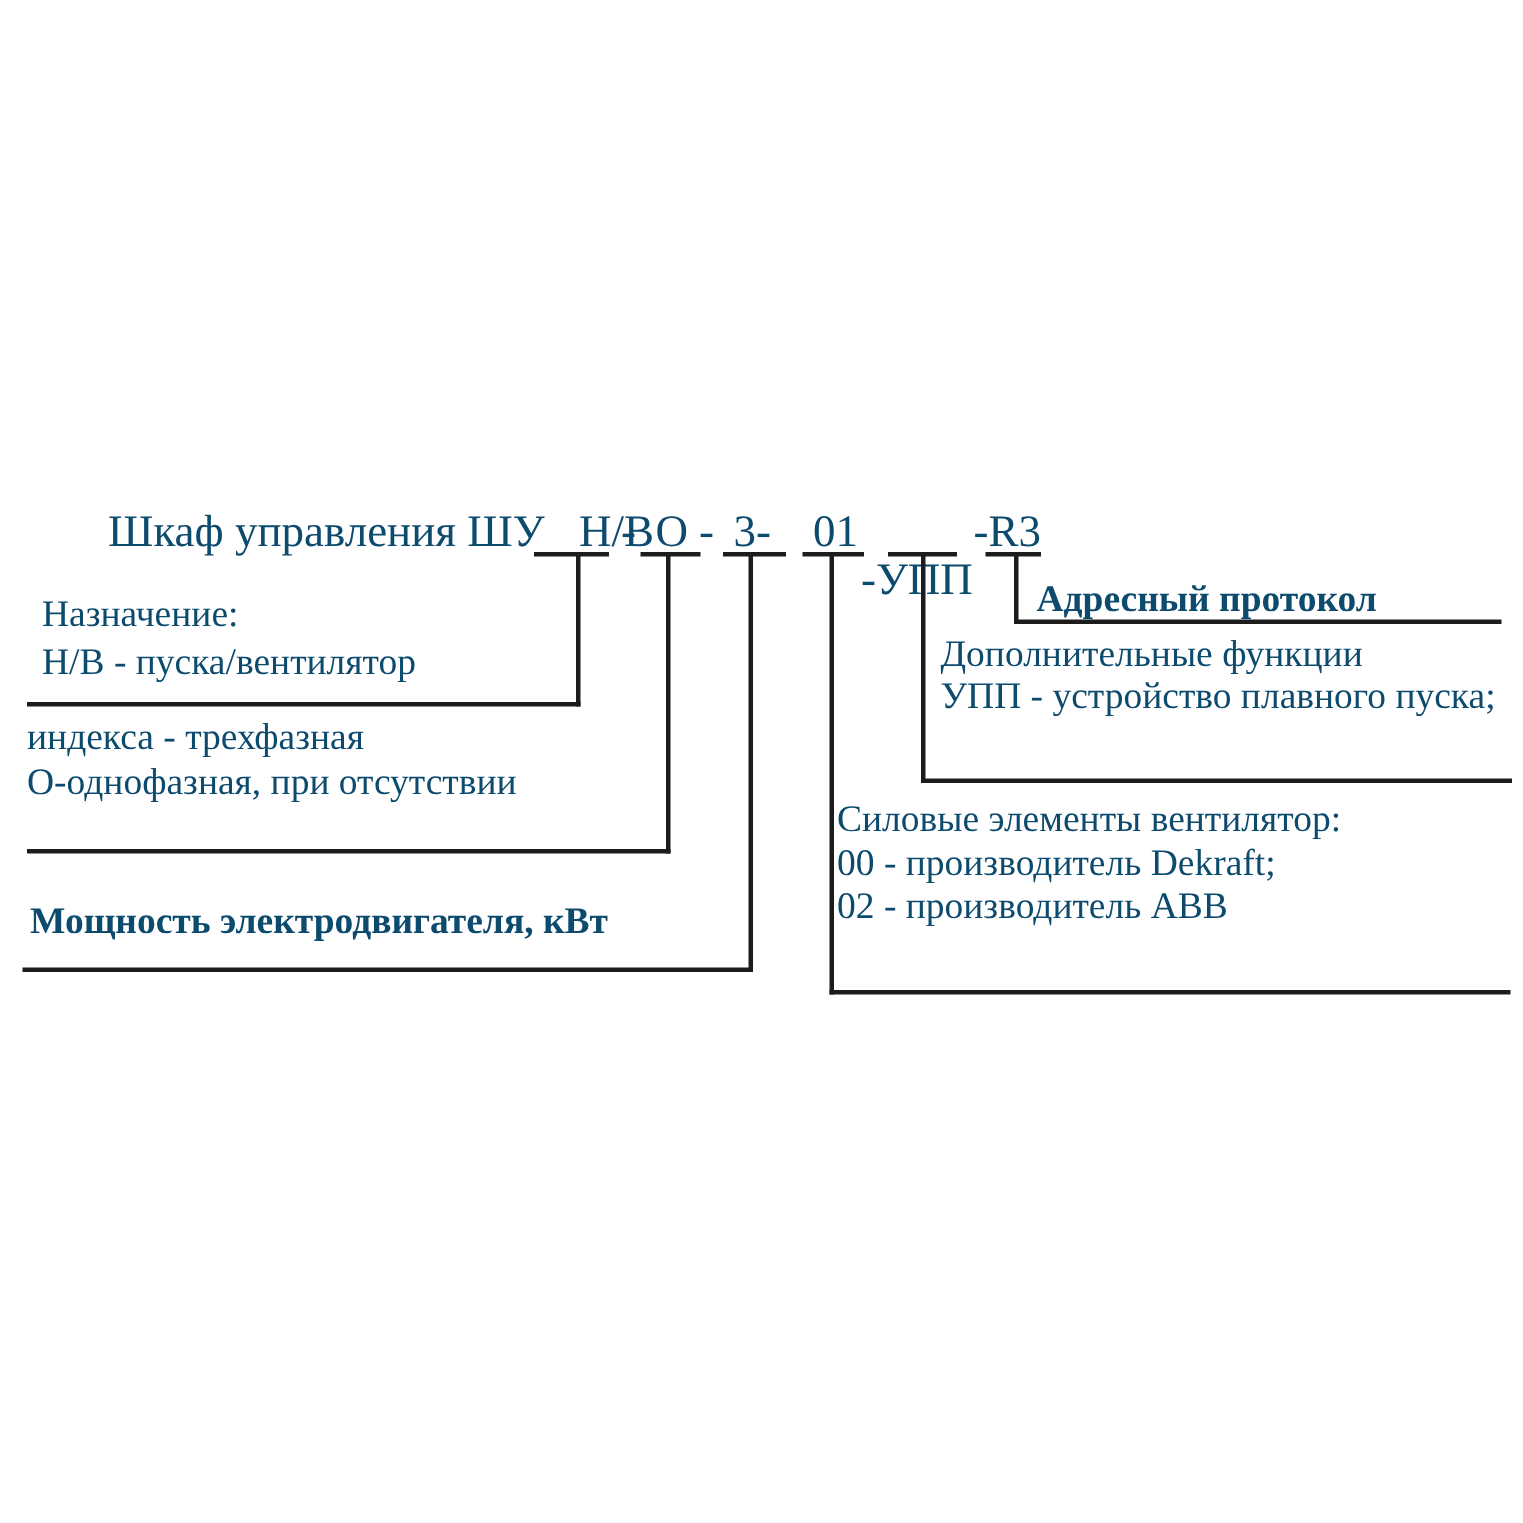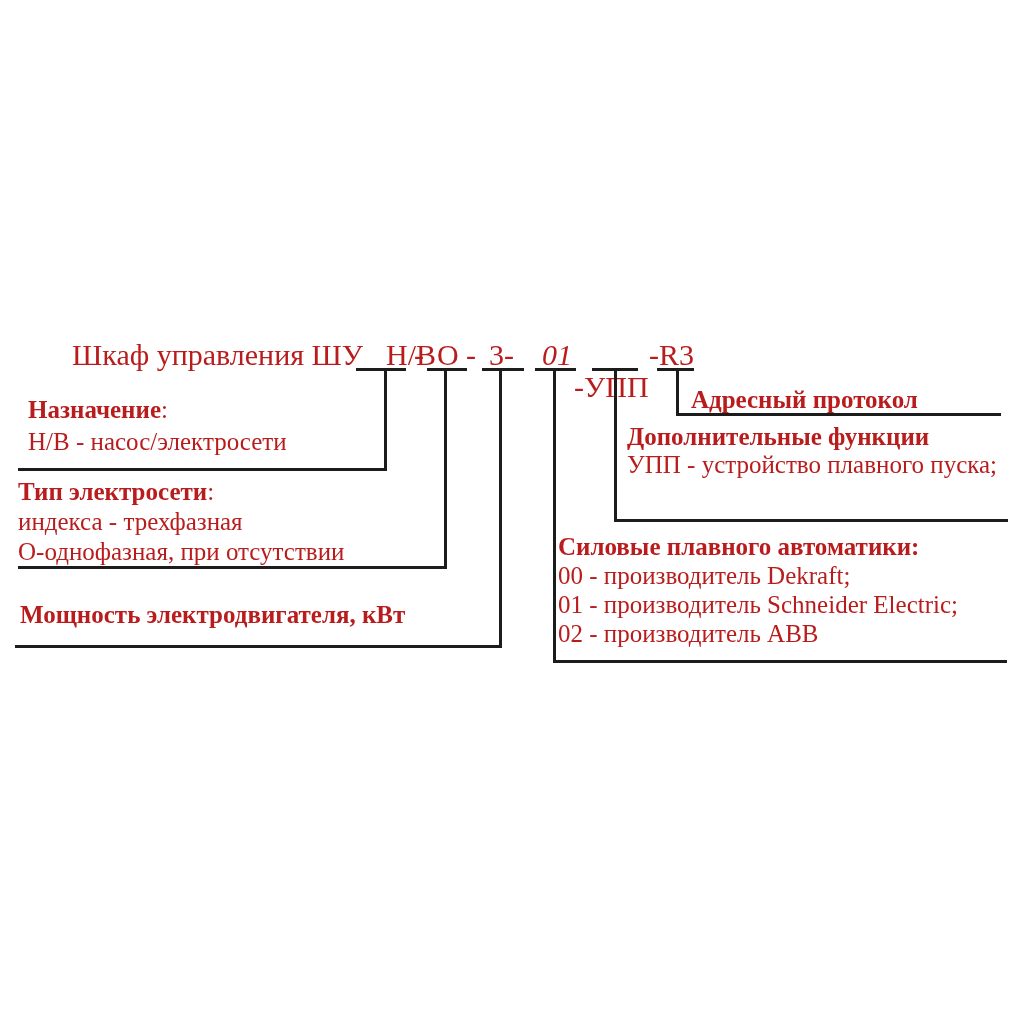--- a/index.html
+++ b/index.html
@@ -7,37 +7,37 @@
     padding: 0;
     background: #ffffff;
   }
   .page {
     position: relative;
     width: 1015px;
     height: 1015px;
     background: #ffffff;
     overflow: hidden;
     font-family: "Liberation Serif", "DejaVu Serif", serif;
-    color: #b91c1c;
+    color: #0c4a6e;
   }
   
   .t {
     position: absolute;
     top: 339px;
     font-size: 30px;
     line-height: 32px;
     white-space: pre;
   }
   .t-prefix { left: 0; width: 363px; text-align: right; }
   .c0 { left: 363px; margin-left: 23px; }
   .d0 { left: 414px; }
   .c1 { left: 437px; }
   .d1 { left: 466px; }
   .c2 { left: 489px; }
-  .c3 { left: 542px; font-style: italic; }
+  .c3 { left: 542px; }
   .c4 { left: 574px; margin-top: 32px; }
   .c5 { left: 649px; }
 
   
   .ul, .hl {
     position: absolute;
     height: 3px;
     background: #1c1c1c;
   }
   .vl {
@@ -67,21 +67,21 @@
   .h3 { top: 660px; left: 553px; width: 454px; }
   .h4 { top: 519px; left: 614px; width: 394px; }
   .h5 { top: 413px; left: 676px; width: 325px; }
 
   
   .block {
     position: absolute;
     font-size: 25px;
     white-space: nowrap;
   }
-  .block b { font-weight: bold; text-align: right; }
+  .block b { font-weight: normal; text-align: right; }
   .b-nazn  { left: 28px;  top: 394px; line-height: 32px; }
   .b-tip   { left: 18px;  top: 477px; line-height: 30px; }
   .b-mosh  { left: 20px;  top: 600px; line-height: 30px; font-weight: bold; text-align: right; }
   .b-adres { left: 691px; top: 386px; line-height: 28px; font-weight: bold; }
   .b-dop   { left: 627px; top: 423px; line-height: 28px; }
   .b-sil   { left: 558px; top: 532px; line-height: 29px; }
 </style>
 </head>
 <body>
 
@@ -113,42 +113,40 @@
 
   <div class="hl h0"></div>
   <div class="hl h1"></div>
   <div class="hl h2"></div>
   <div class="hl h3"></div>
   <div class="hl h4"></div>
   <div class="hl h5"></div>
 
   <div class="block b-nazn">
     <div><b>Назначение</b><span>:</span></div>
-    <div>Н/В - насос/электросети</div>
+    <div>Н/В - пуска/вентилятор</div>
   </div>
 
   <div class="block b-tip">
-    <div><b>Тип электросети</b><span>:</span></div>
     <div>индекса - трехфазная</div>
     <div>О-однофазная, при отсутствии</div>
   </div>
 
   <div class="block b-mosh">
     <div>Мощность электродвигателя, кВт</div>
   </div>
 
   <div class="block b-adres">
     <div>Адресный протокол</div>
   </div>
 
   <div class="block b-dop">
     <div><b>Дополнительные функции</b></div>
     <div>УПП - устройство плавного пуска;</div>
   </div>
 
   <div class="block b-sil">
-    <div><b>Силовые плавного автоматики:</b></div>
+    <div><b>Силовые элементы вентилятор:</b></div>
     <div>00 - производитель Dekraft;</div>
-    <div>01 - производитель Schneider Electric;</div>
     <div>02 - производитель ABB</div>
   </div>
 
 </div>
 
 </body></html>

